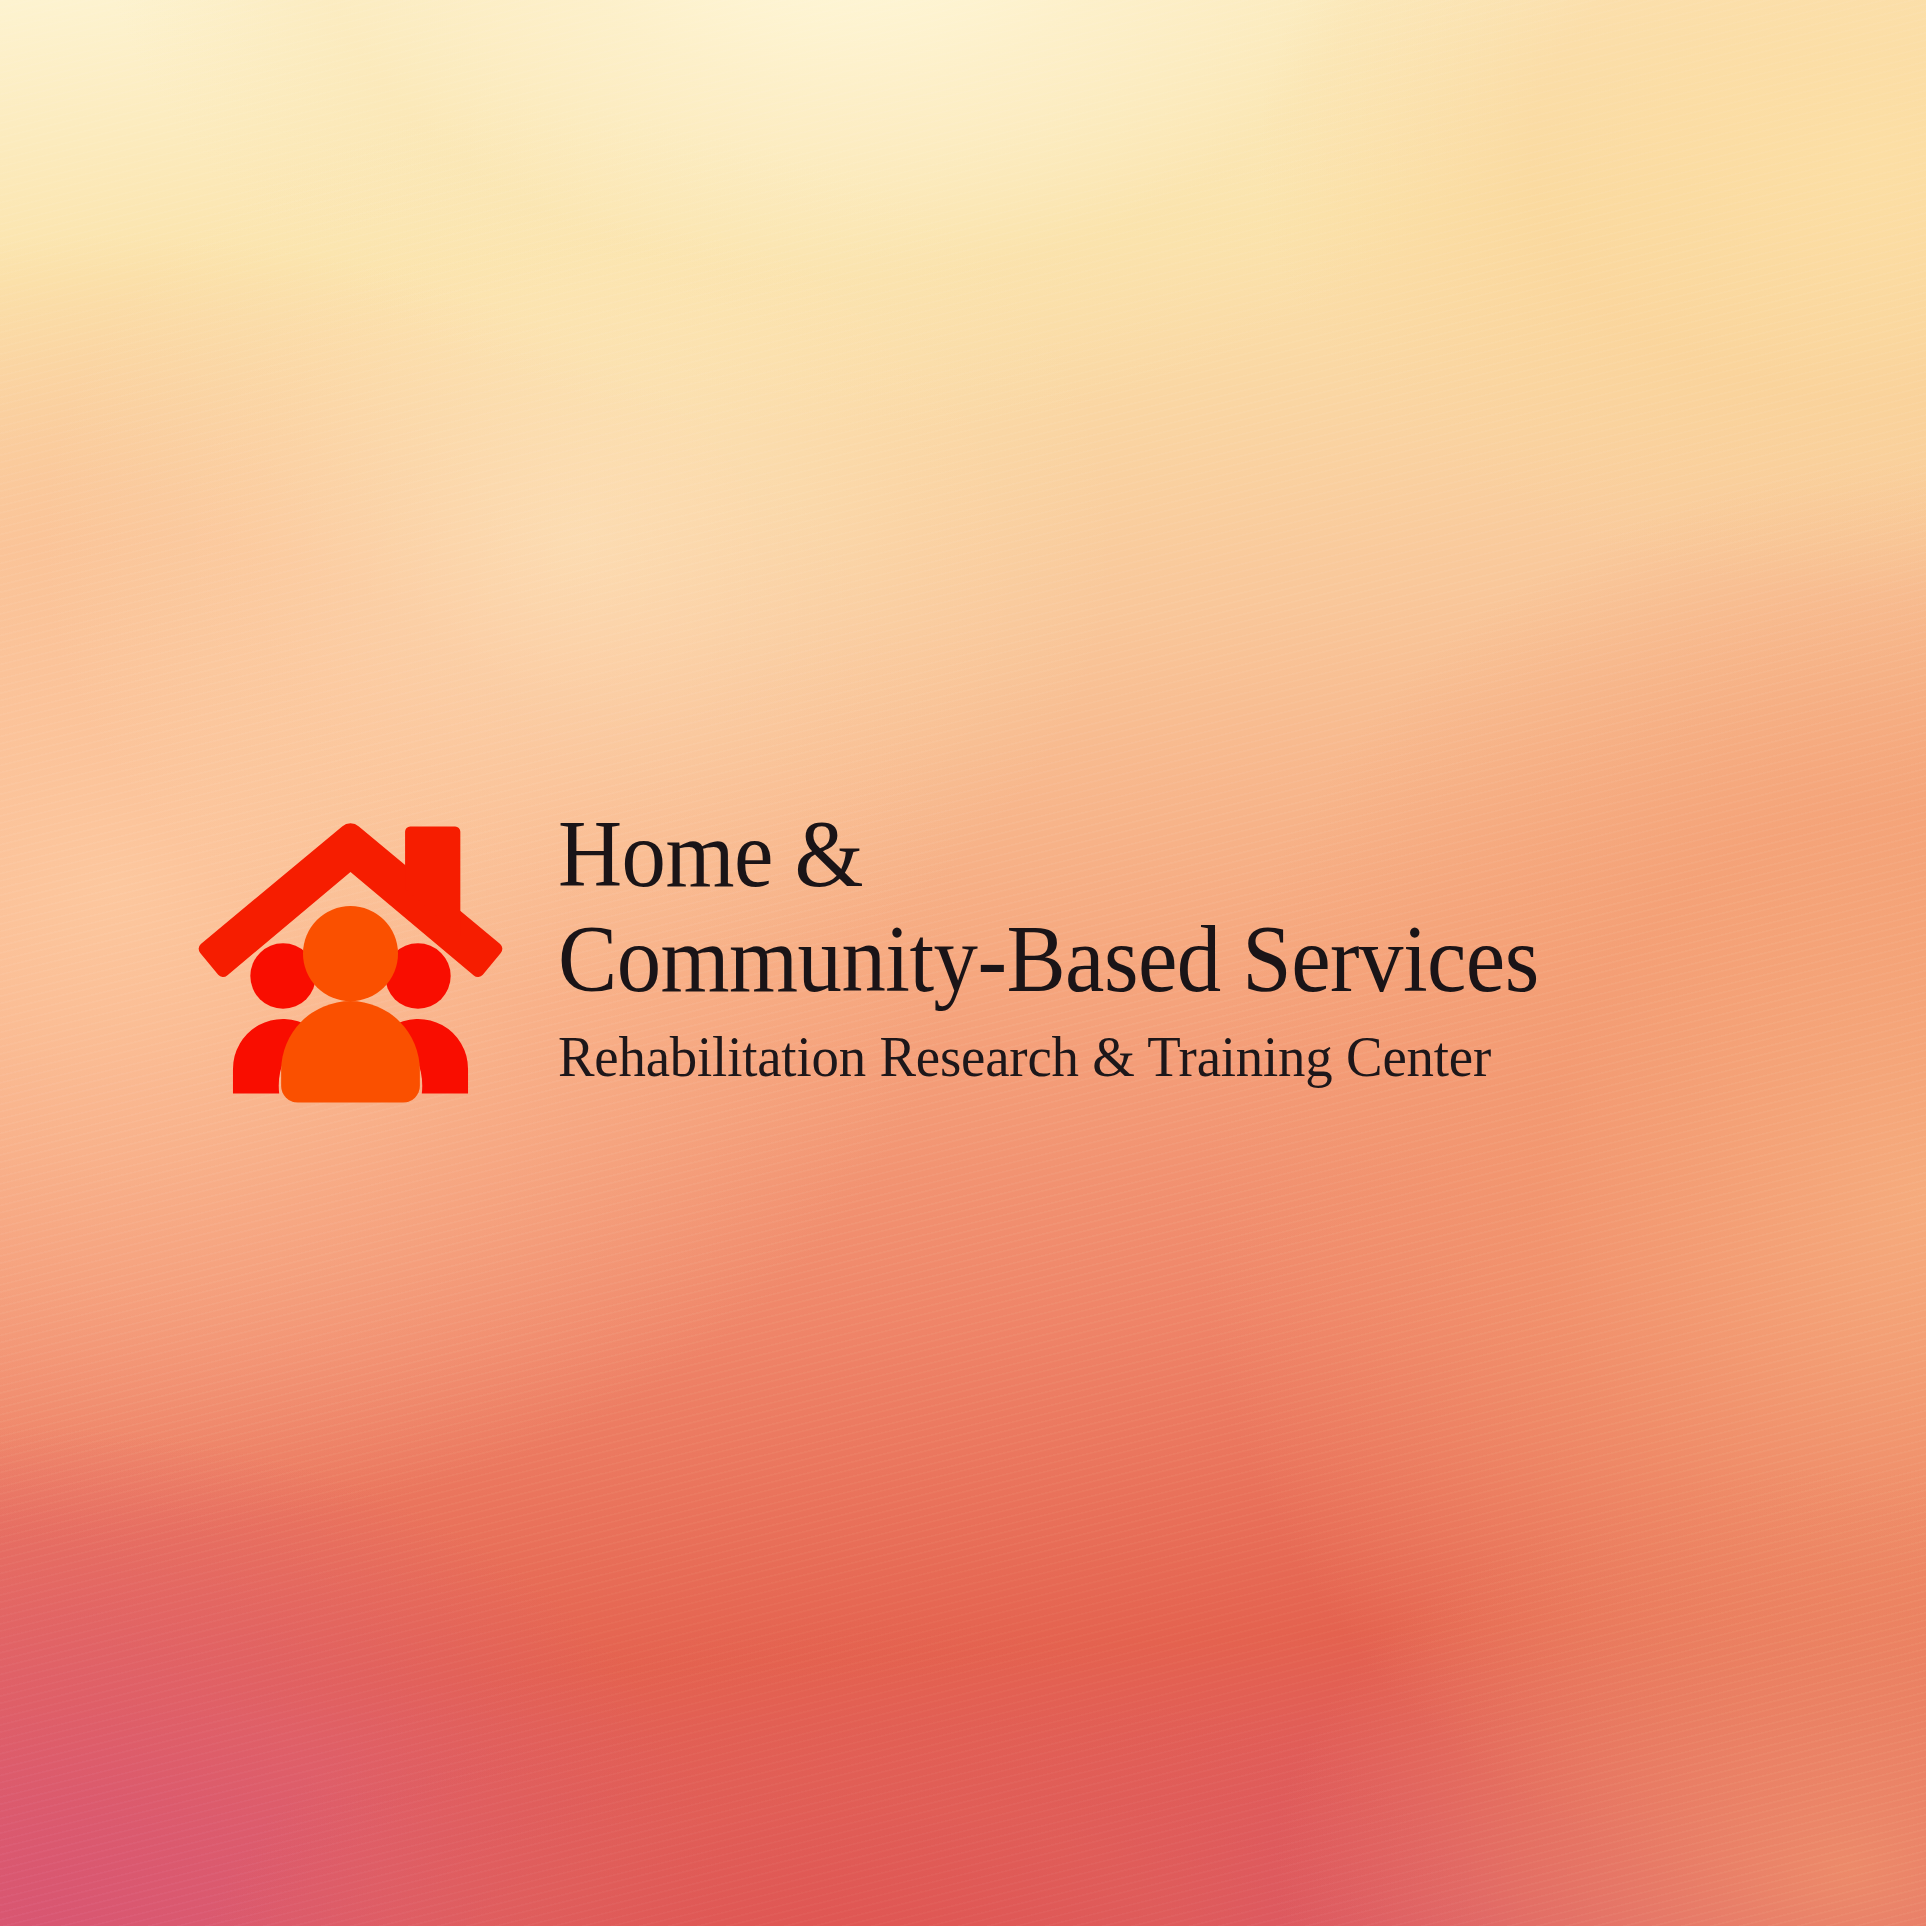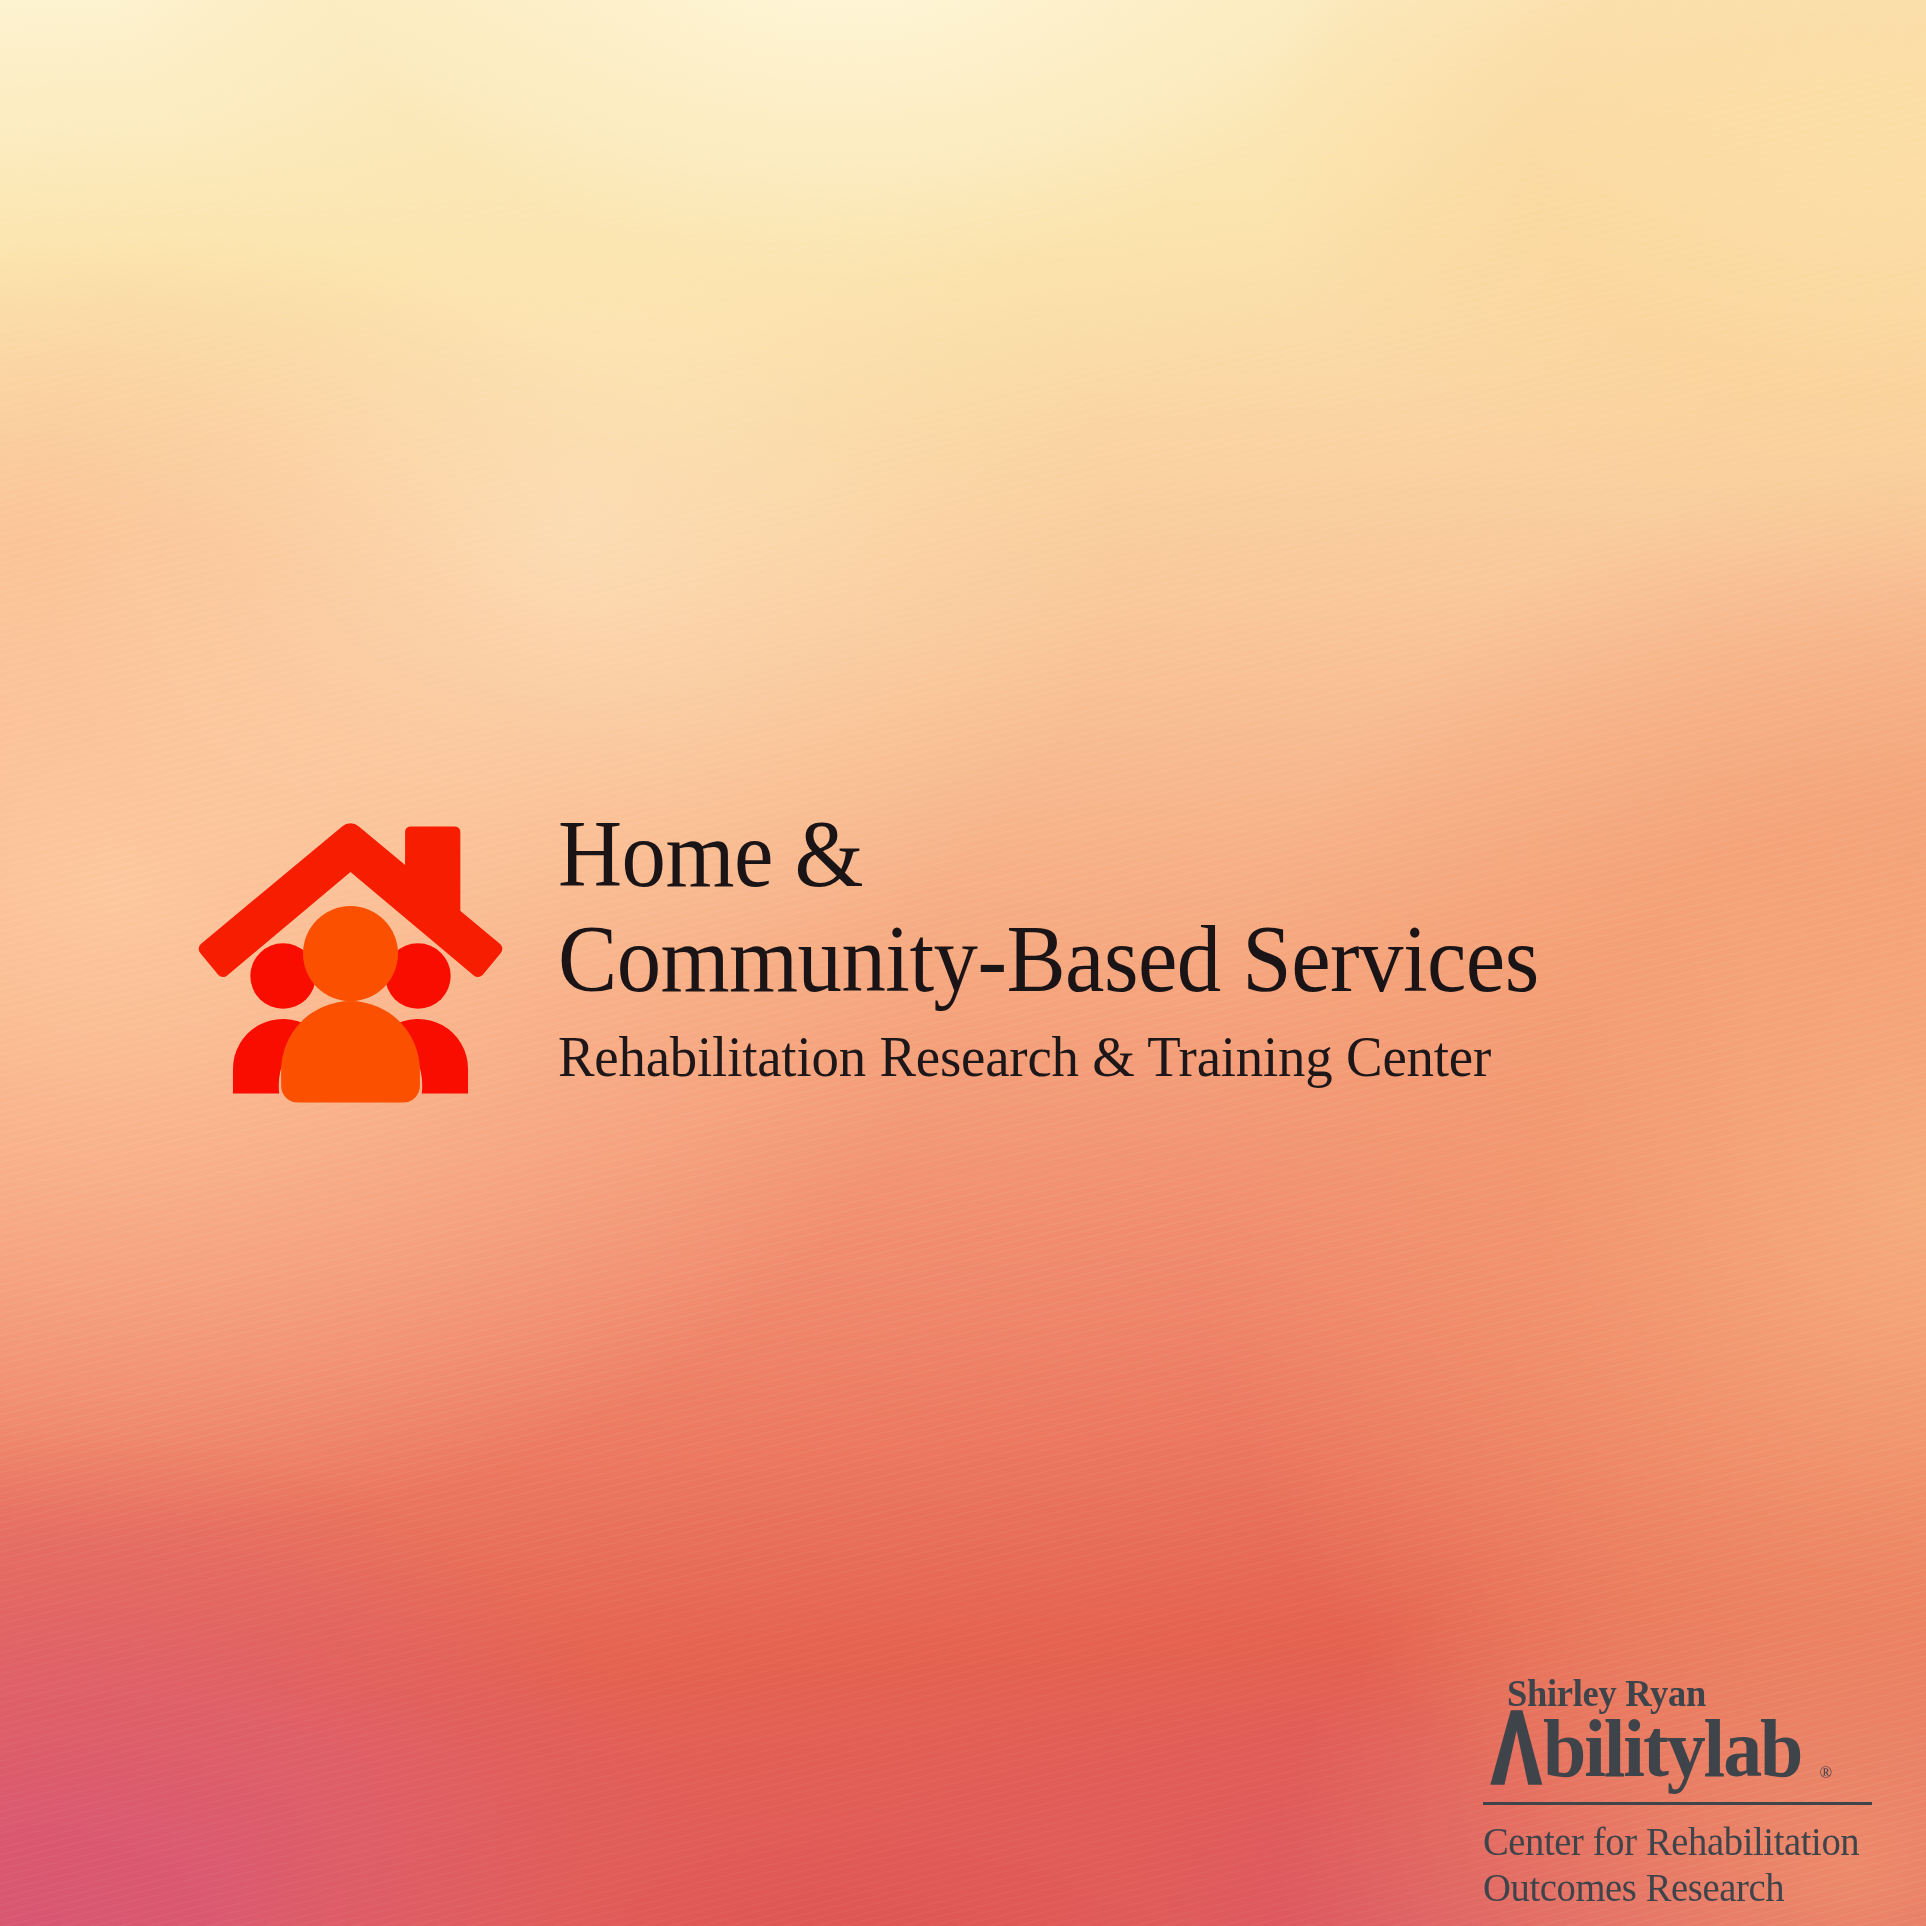--- a/index.html
+++ b/index.html
@@ -251,36 +251,15 @@
       <path d="M 245 282 a 108 108 0 0 1 108 108 v 24 a 26 26 0 0 1 -26 26 H 163 a 26 26 0 0 1 -26 -26 v -24 A 108 108 0 0 1 245 282 Z" fill="#fa5000"></path>
     </svg>
 
     <div id="title-block">
       <div class="title-line" id="title-line-1">Home &amp;</div>
       <div class="title-line" id="title-line-2">Community-Based Services</div>
       <div id="title-subtitle">Rehabilitation Research &amp; Training Center</div>
     </div>
   </div>
 
-  <div id="sralab-lockup">
-
-    <div id="sralab-shirley-ryan">Shirley Ryan</div>
-
-    <div id="sralab-abilitylab-wrap">
-      
-      <svg id="sralab-abilitylab-a" viewBox="0 0 84 120" aria-hidden="true">
-        <path d="M 4 0 h 23 l 26 79 V 0 h 23 v 120 H 53 L 27 41 v 79 H 4 Z" fill="#3f444b" opacity="0"></path>
-        <path d="M 2 118 L 34 2 h 18 l 31 116 h -22 L 43 34 L 24 118 Z" fill="#3f444b"></path>
-      </svg>
-      <span id="sralab-abilitylab-text">bilitylab</span>
-      <span id="sralab-reg">®</span>
-    </div>
-
-    <div id="sralab-divider"></div>
-
-    <div id="sralab-sub">
-      <div>Center for Rehabilitation</div>
-      <div>Outcomes Research</div>
-    </div>
-  </div>
 
 </div>
 
 
 </body></html>

